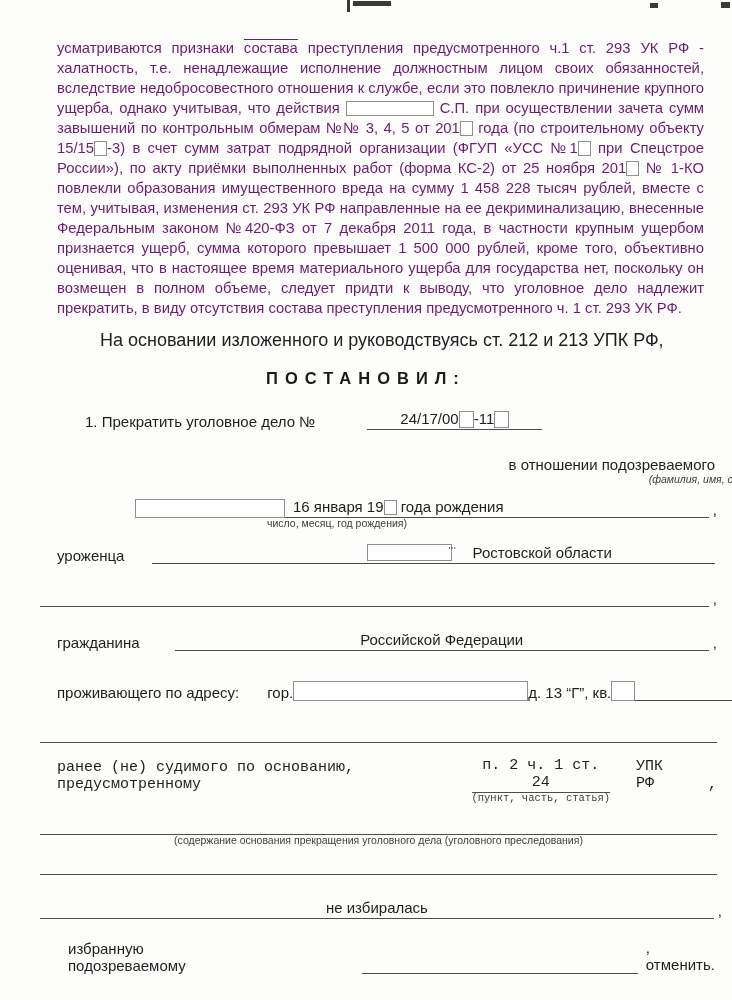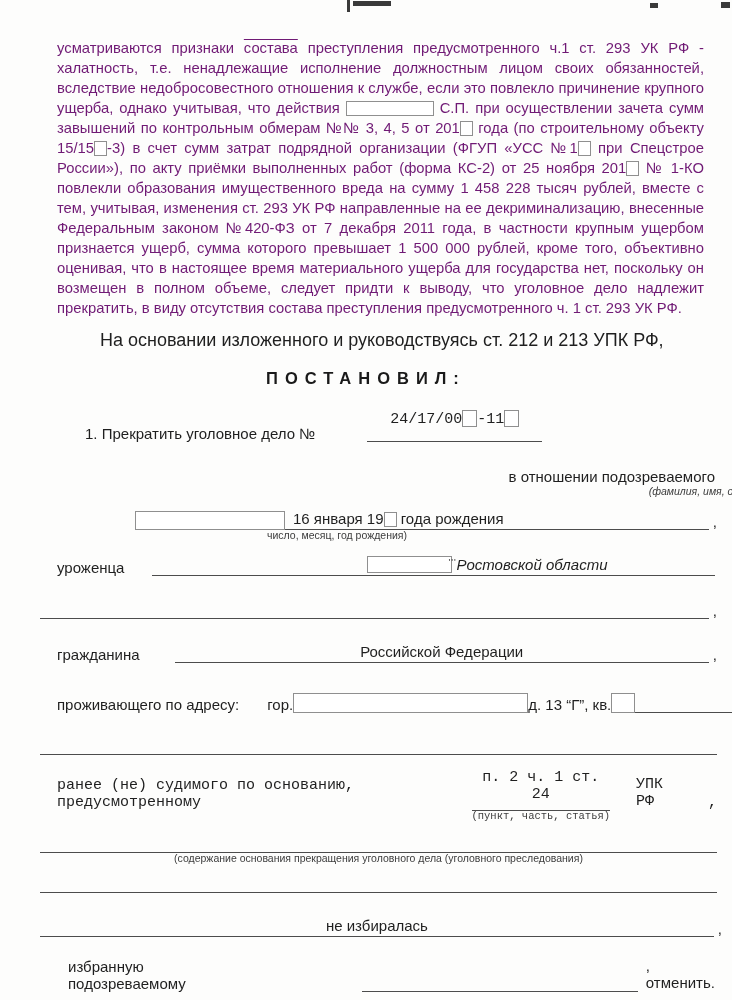--- a/index.html
+++ b/index.html
@@ -49,53 +49,53 @@
   .line { border-bottom:1.6px solid #4c4c4c; }
   .hintwrap { position:relative; }
   .hint {
     position:absolute; top:101%;
     font-size:10.5px; color:#3c3c3c; white-space:nowrap;
   }
   .hint.center { left:50%; transform:translateX(-50%); }
   .comma { padding-left:4px; }
 
   .r-case { margin:22px 0 0 85px; }
-  .case-field { width:175px; margin-left:52px; text-align:center; padding-bottom:13px;font-family:Liberation Mono, monospace; }
+  .case-field { width:175px; margin-left:52px; text-align:center; padding-bottom:1px; }
 
   .r-suspect { margin:26px 17px 0 57px;flex-direction:column; }
   .r-suspect .line { flex:1; margin-left:120px; height:19px;font-style:italic; }
 
   .r-birth { margin:24px 15px 0 135px; }
   .namebox { width:150px; height:19px; }
   .birthline { flex:1; height:20px; padding-left:8px; white-space:nowrap; }
   .hint-birth { left:-18px; }
 
   .r-birthplace { margin:26px 17px 0 57px; }
   .r-birthplace .line { flex:1; margin-left:28px; height:20px; }
   .bpbox { width:85px; height:17px; margin-left:215px; }
   .artifact { font-size:9px; letter-spacing:1px; position:relative; top:-5px; margin-left:-4px; color:#333; }
-  .bpval { margin-left:0;font-style:italic; }
+  .bpval { margin-left:16px; }
 
   .r-empty { margin:26px 15px 0 40px; }
   .r-empty .line { flex:1; height:14px; }
 
   .r-citizen { margin:24px 15px 0 57px; }
   .r-citizen .line { flex:1; margin-left:35px; height:20px; text-align:center; }
 
   .r-address { margin:30px 0 0 57px; }
   .addr-pre { margin-left:28px; }
   .citybox { width:235px; height:20px; vertical-align:-5px; }
   .kvbox { width:24px; height:20px; vertical-align:-5px; }
   .r-address .line { flex:1; height:18px; }
 
   .r-hline { margin:30px 15px 0 40px; }
   .r-hline .line { flex:1; height:12px; }
 
   .r-prior { margin:14px 15px 0 57px;font-family:Liberation Mono, monospace; }
-  .prior-field { width:170px; margin-left:48px; text-align:center; padding-bottom:7px; }
+  .prior-field { width:170px; margin-left:48px; text-align:center; padding-bottom:1px; }
   .prior-code { margin-left:26px; padding-bottom:1px; }
   .prior-comma { margin-left:24px; }
 
   .r-reason { margin:30px 15px 0 40px; }
   .r-reason .line { flex:1; height:12px; }
 
   .r-hline2 { margin:28px 15px 0 40px; }
   .r-hline2 .line { flex:1; height:12px; }
 
   .r-item2 { margin:14px 12px 0 95px; }

